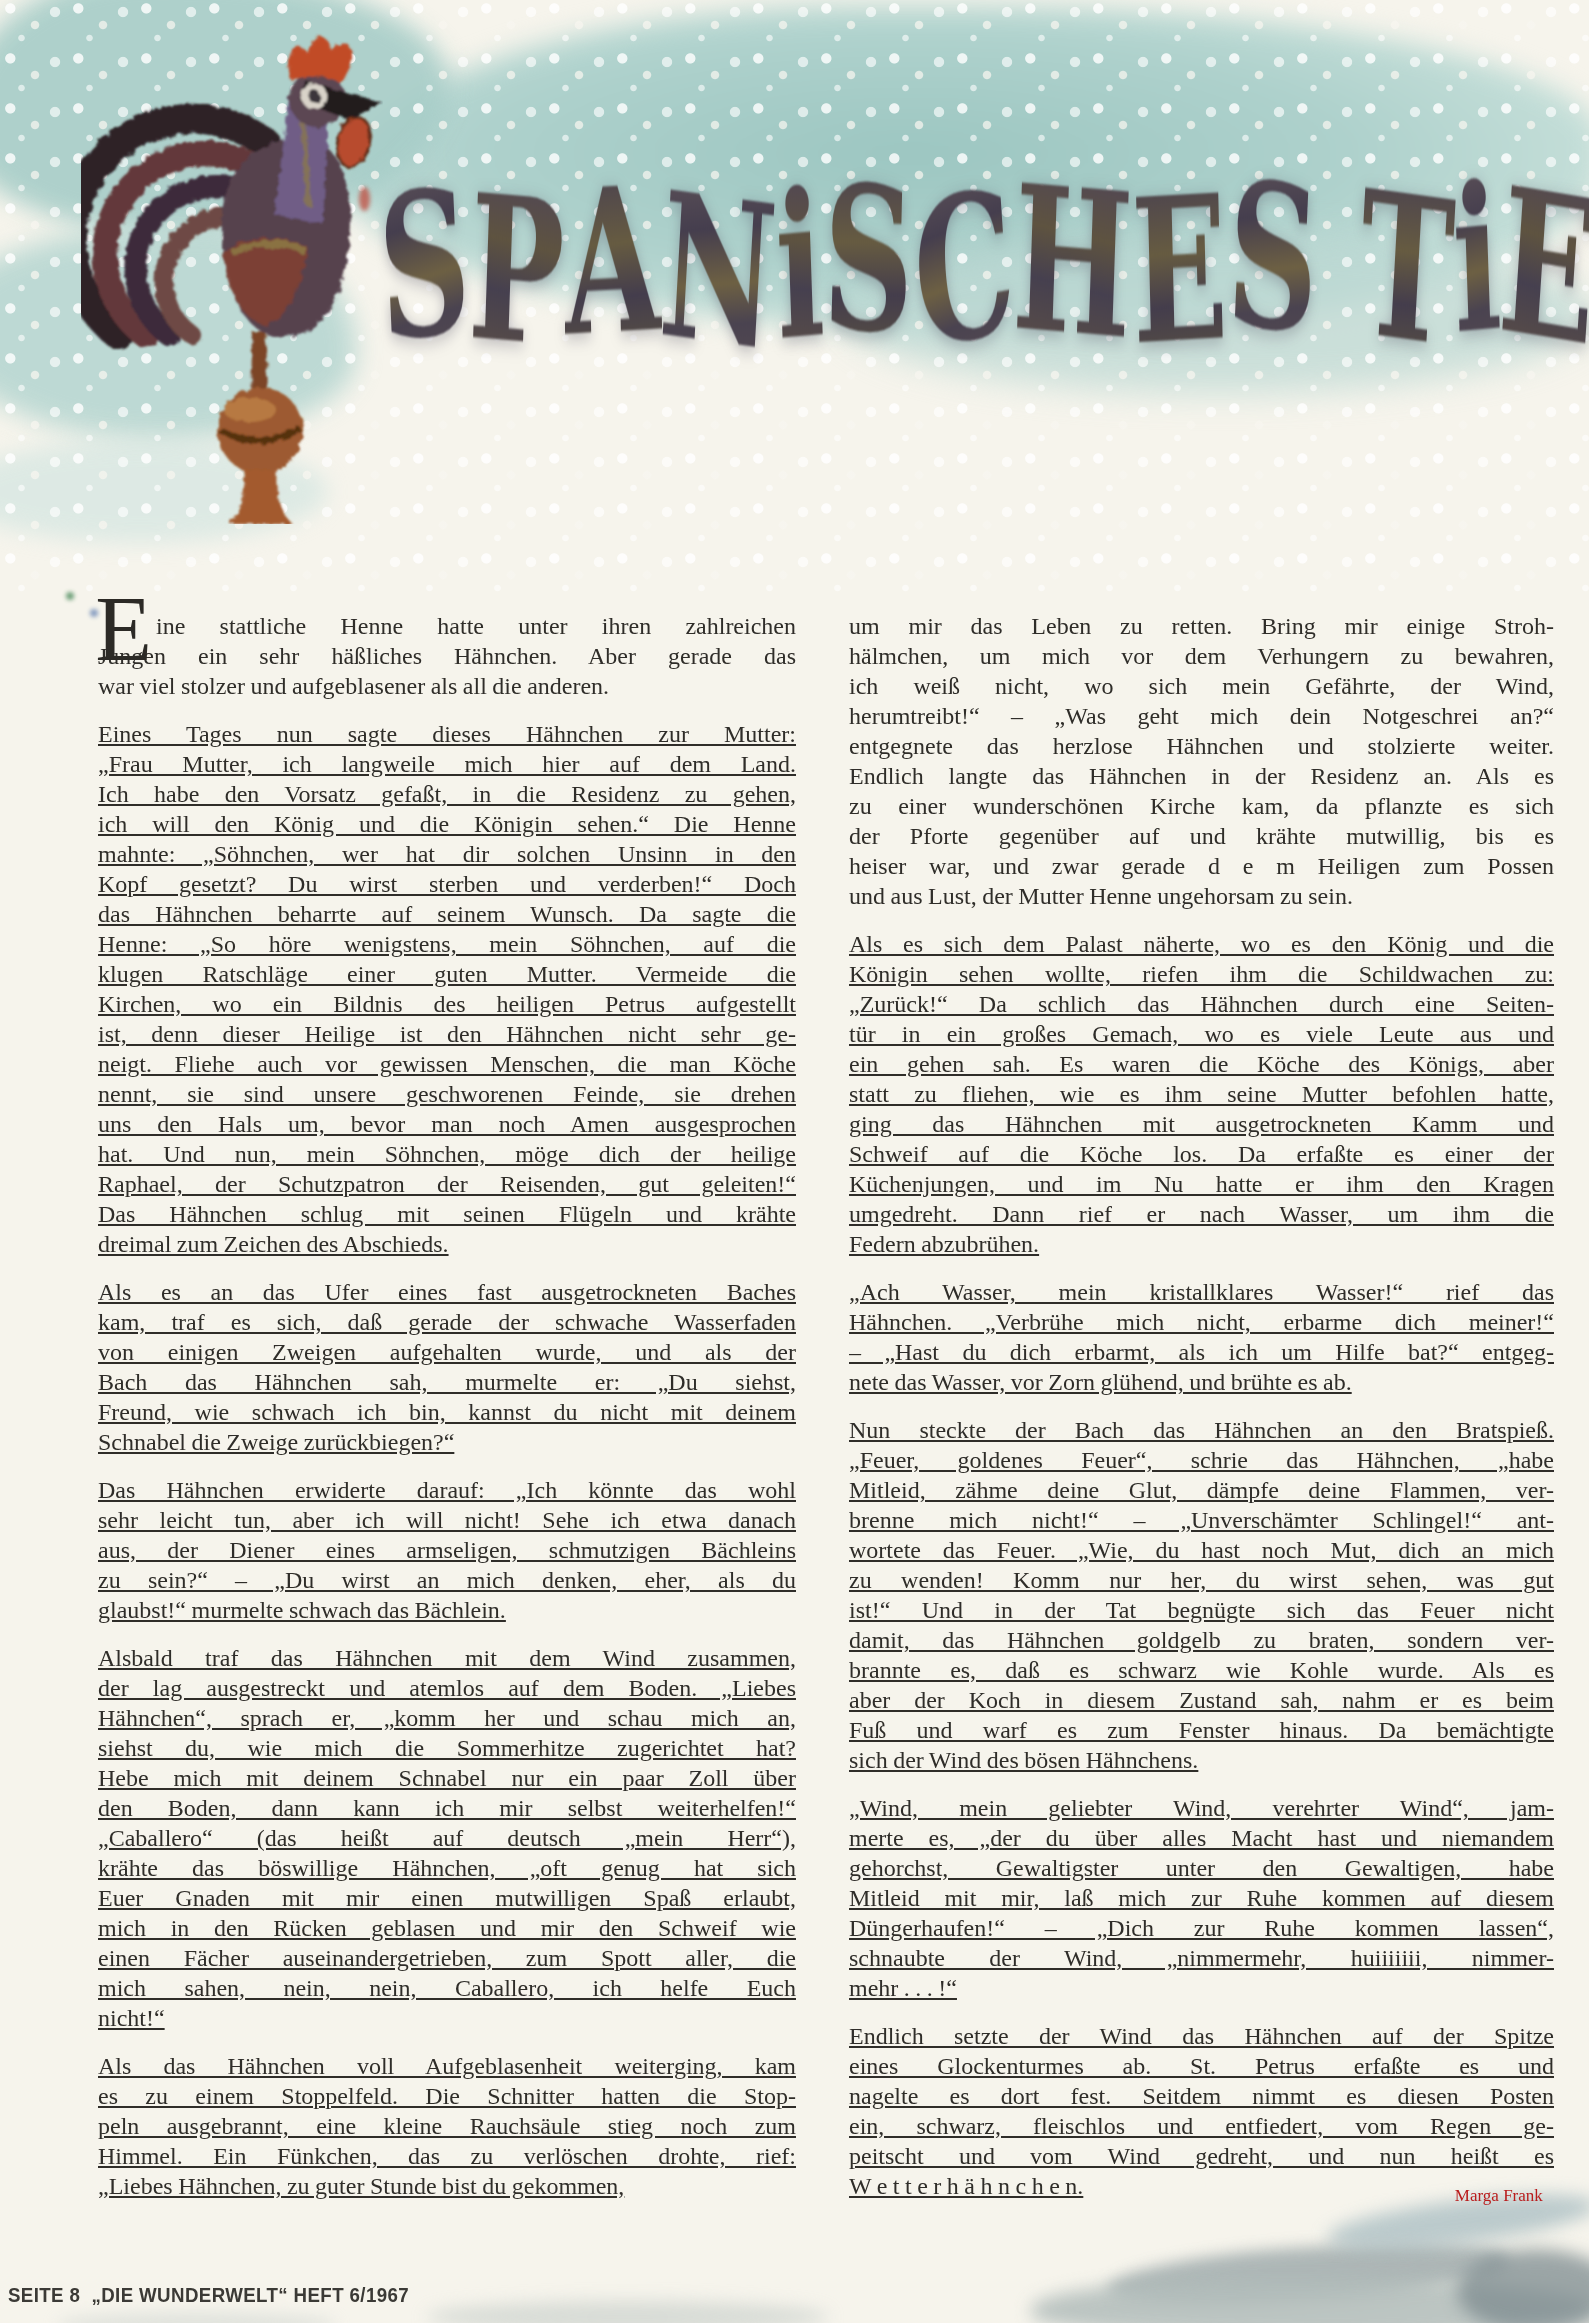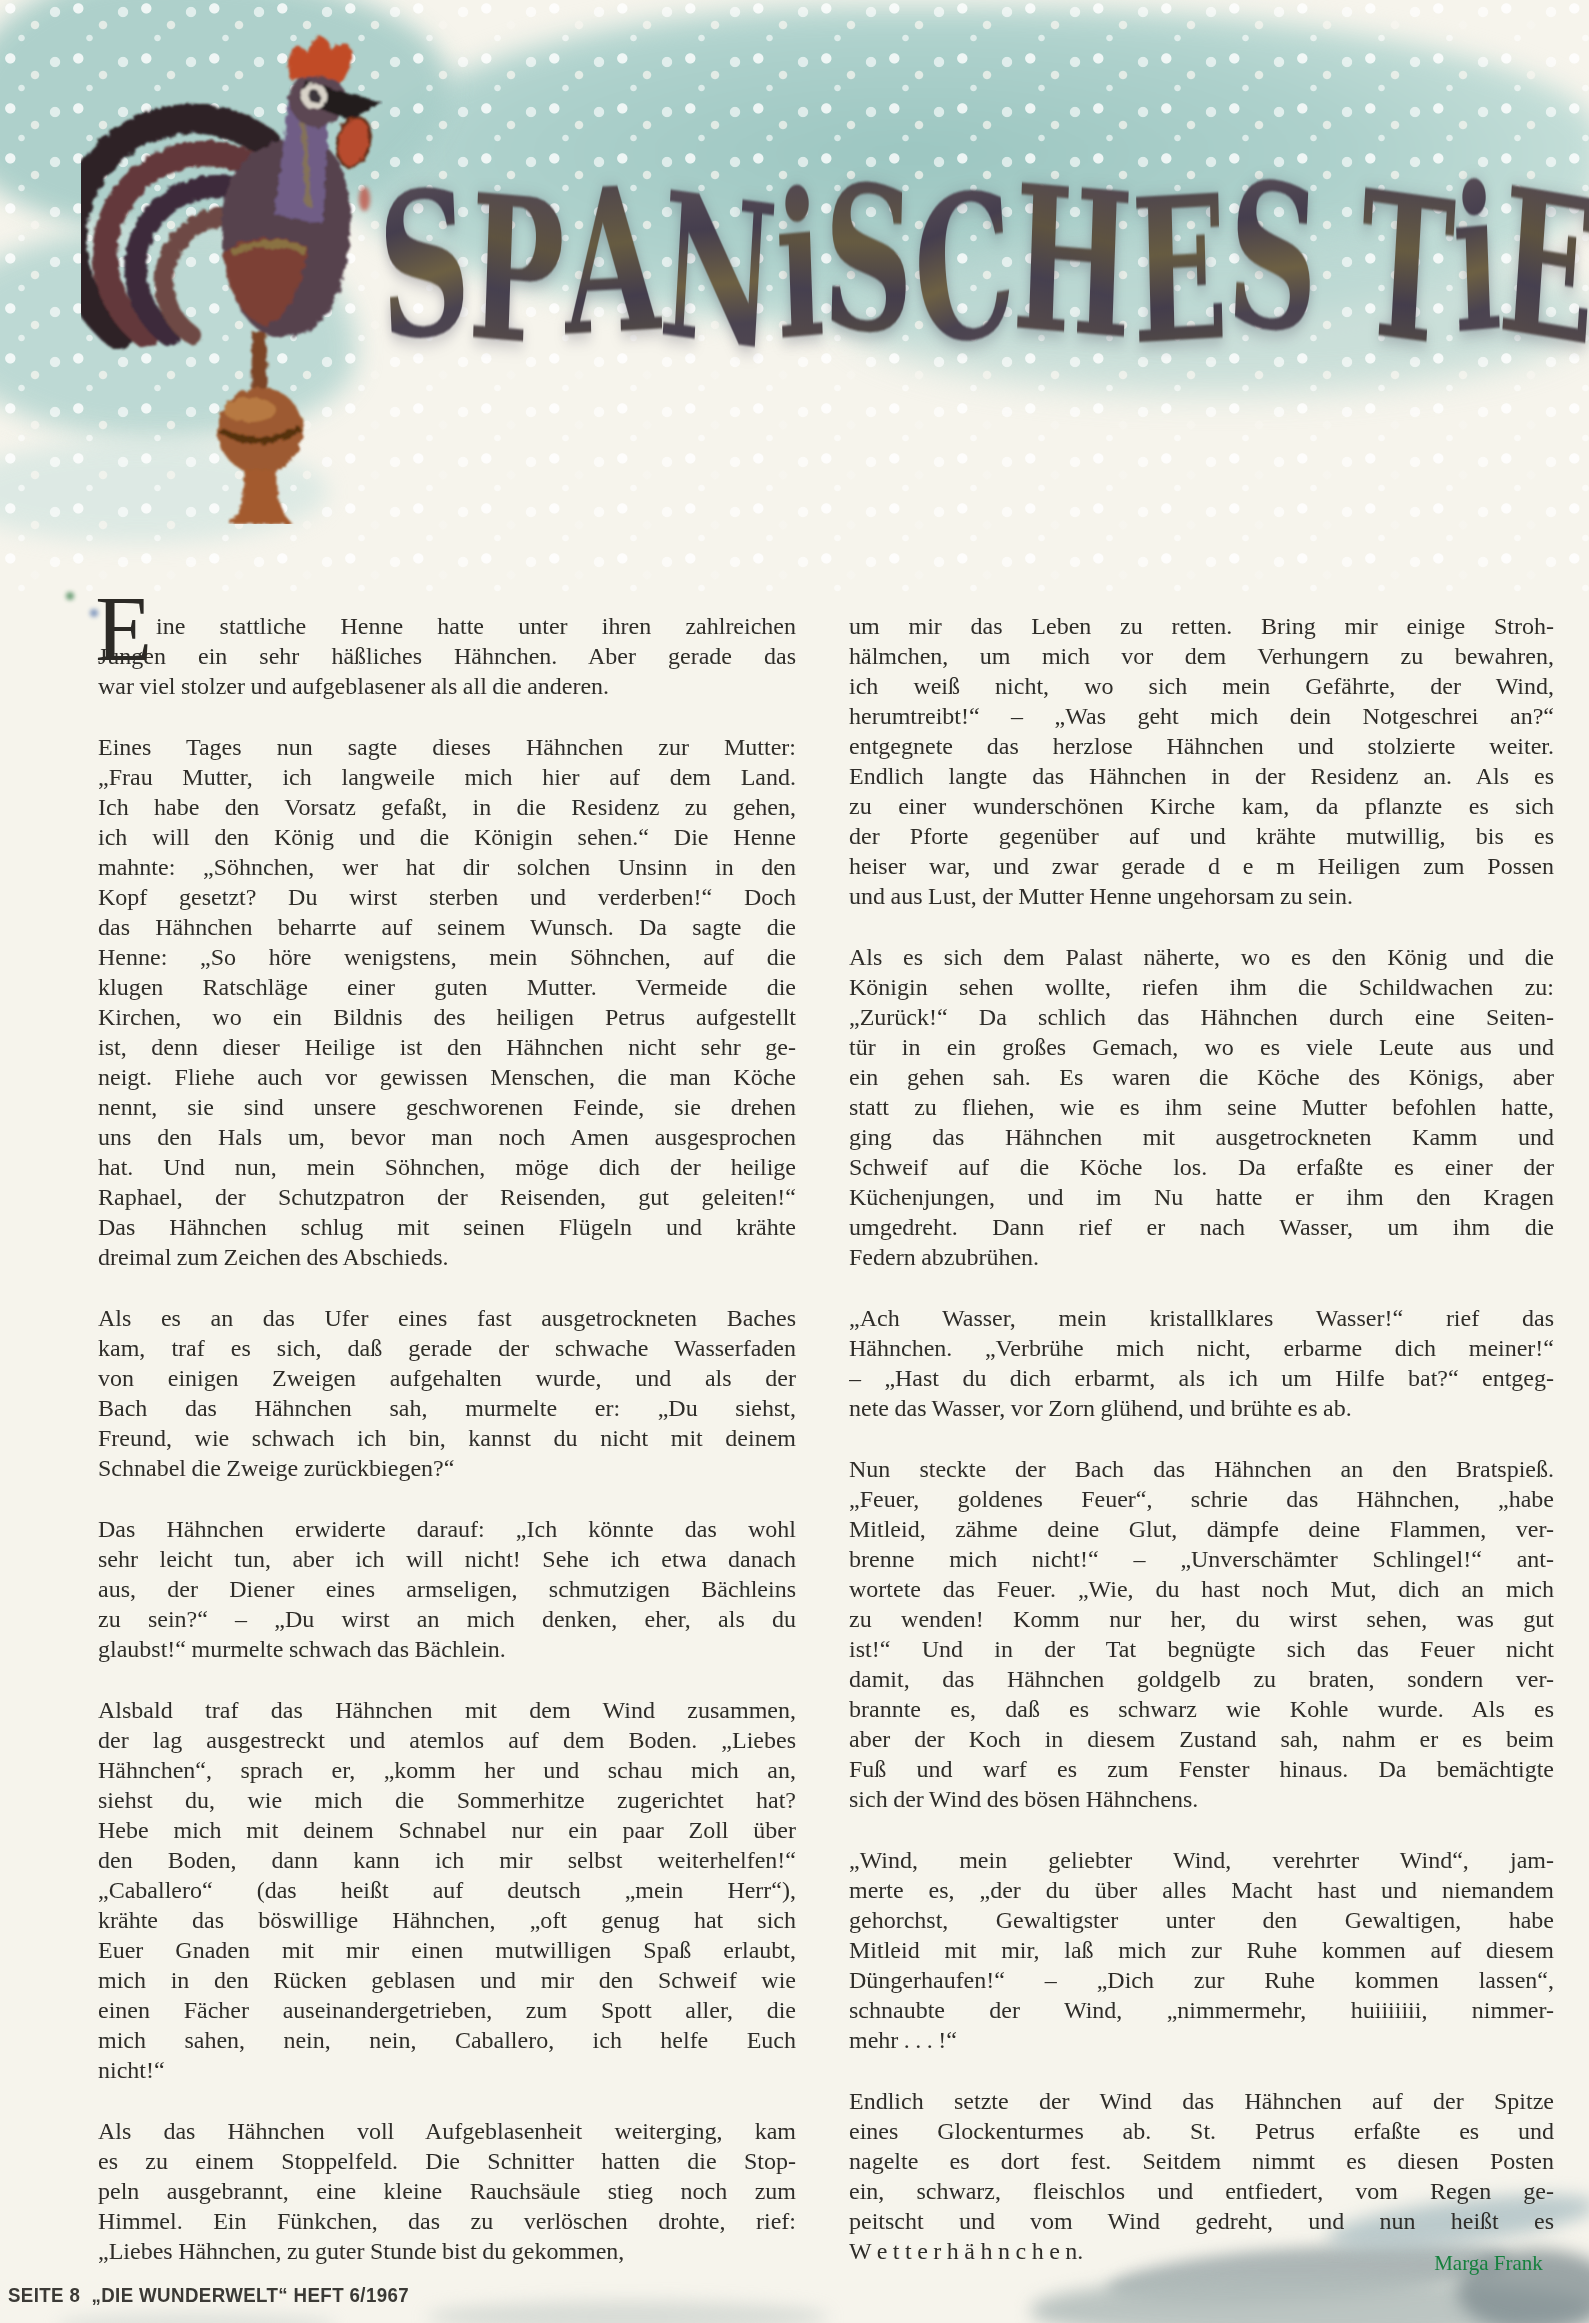--- a/index.html
+++ b/index.html
@@ -69,32 +69,32 @@
   
   .rooster{position:absolute; left:81px; top:26px; z-index:2;}
   
   .text-columns{
     position:absolute; left:98px; top:611px; z-index:4;
     display:flex; gap:53px; color:#2f2d29;
   }
   .col{width:698px;}
   .col-right{width:705px;}
   .para{font-size:24px; line-height:30px; word-spacing:-0.5px;}
-  .para + .para{margin-top:31px;}
+  .para + .para{margin-top:18px;text-decoration:underline;}
   .line{text-align:justify; text-align-last:justify; overflow:hidden; height:30px;}
   .line.last{text-align-last:left;}
   .has-initial{position:relative;}
   .initial{
     position:absolute; left:-2.8px; top:-29px; font-size:93px; line-height:1;
     font-family:"Liberation Serif", serif; color:#2c2a26;
   }
   .first-indent{padding-left:58px;}
   .author{
     margin-top:-15px; text-align:right; padding-right:11.2px;
-    font-size:21px; color:#15803d;
+    font-size:17px; color:#b91c1c;
   }
   
   .footer{
     position:absolute; left:7.5px; top:2284px; z-index:4;
     font-family:"Liberation Sans", sans-serif; font-weight:700; font-size:19.7px;
     letter-spacing:0.4px; color:#3b3a36; transform:scaleX(.95); transform-origin:left top;
     white-space:pre;
   }
 </style>
 </head>

